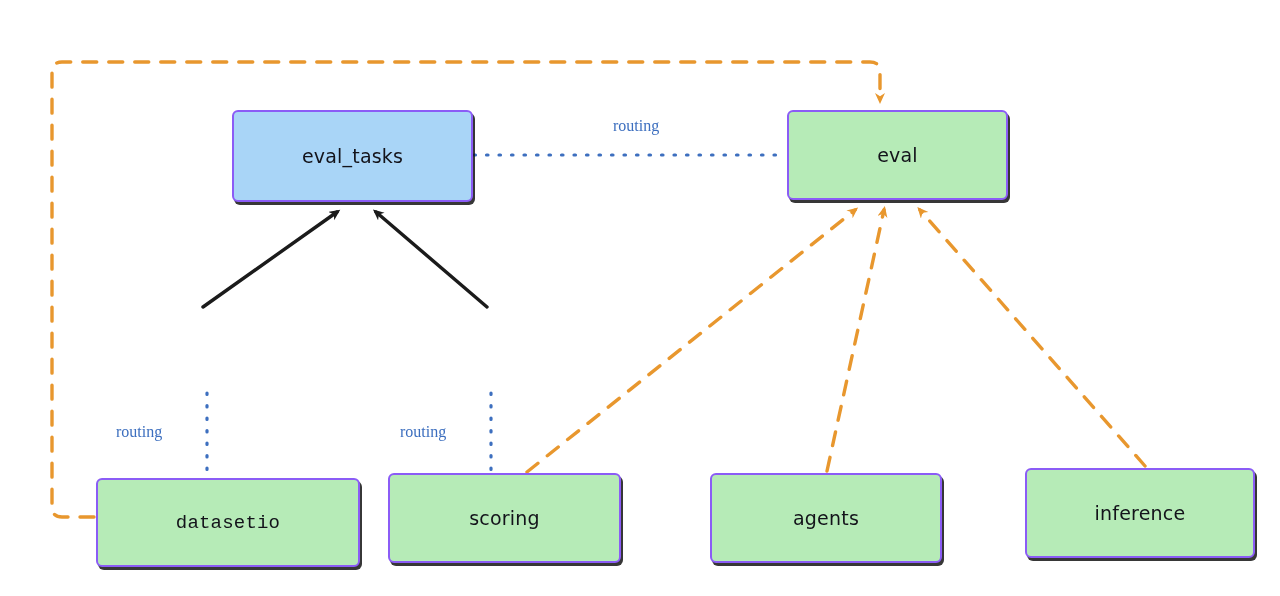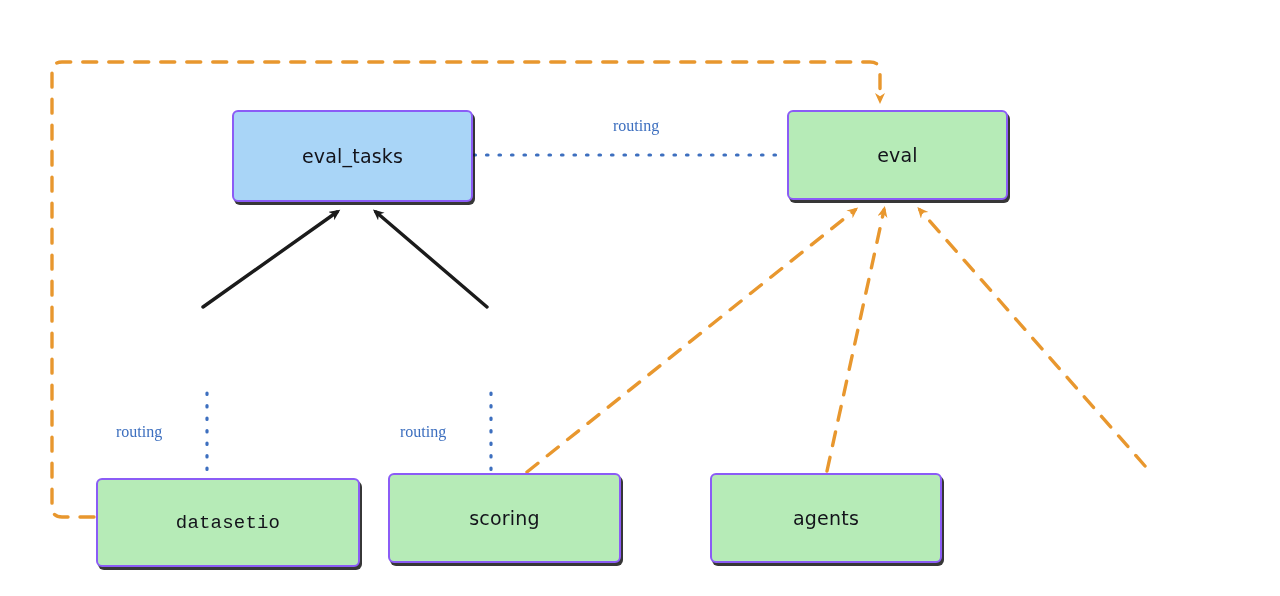--- a/index.html
+++ b/index.html
@@ -103,20 +103,23 @@
   </div>
 
   <div class="node green" style="left:388px; top:473px; width:233px; height:90px;">
     <span>scoring</span>
   </div>
 
   <div class="node green" style="left:710px; top:473px; width:232px; height:90px;">
     <span>agents</span>
   </div>
 
+  <div class="node green" style="left:1025px; top:468px; width:230px; height:90px;">
+    <span>inference</span>
+  </div>
 
   <div class="edge-label" style="left:613px; top:117px;">routing</div>
 
   <div class="edge-label" style="left:116px; top:423px;">routing</div>
 
   <div class="edge-label" style="left:400px; top:423px;">routing</div>
 
 </div>
 
 </body></html>

